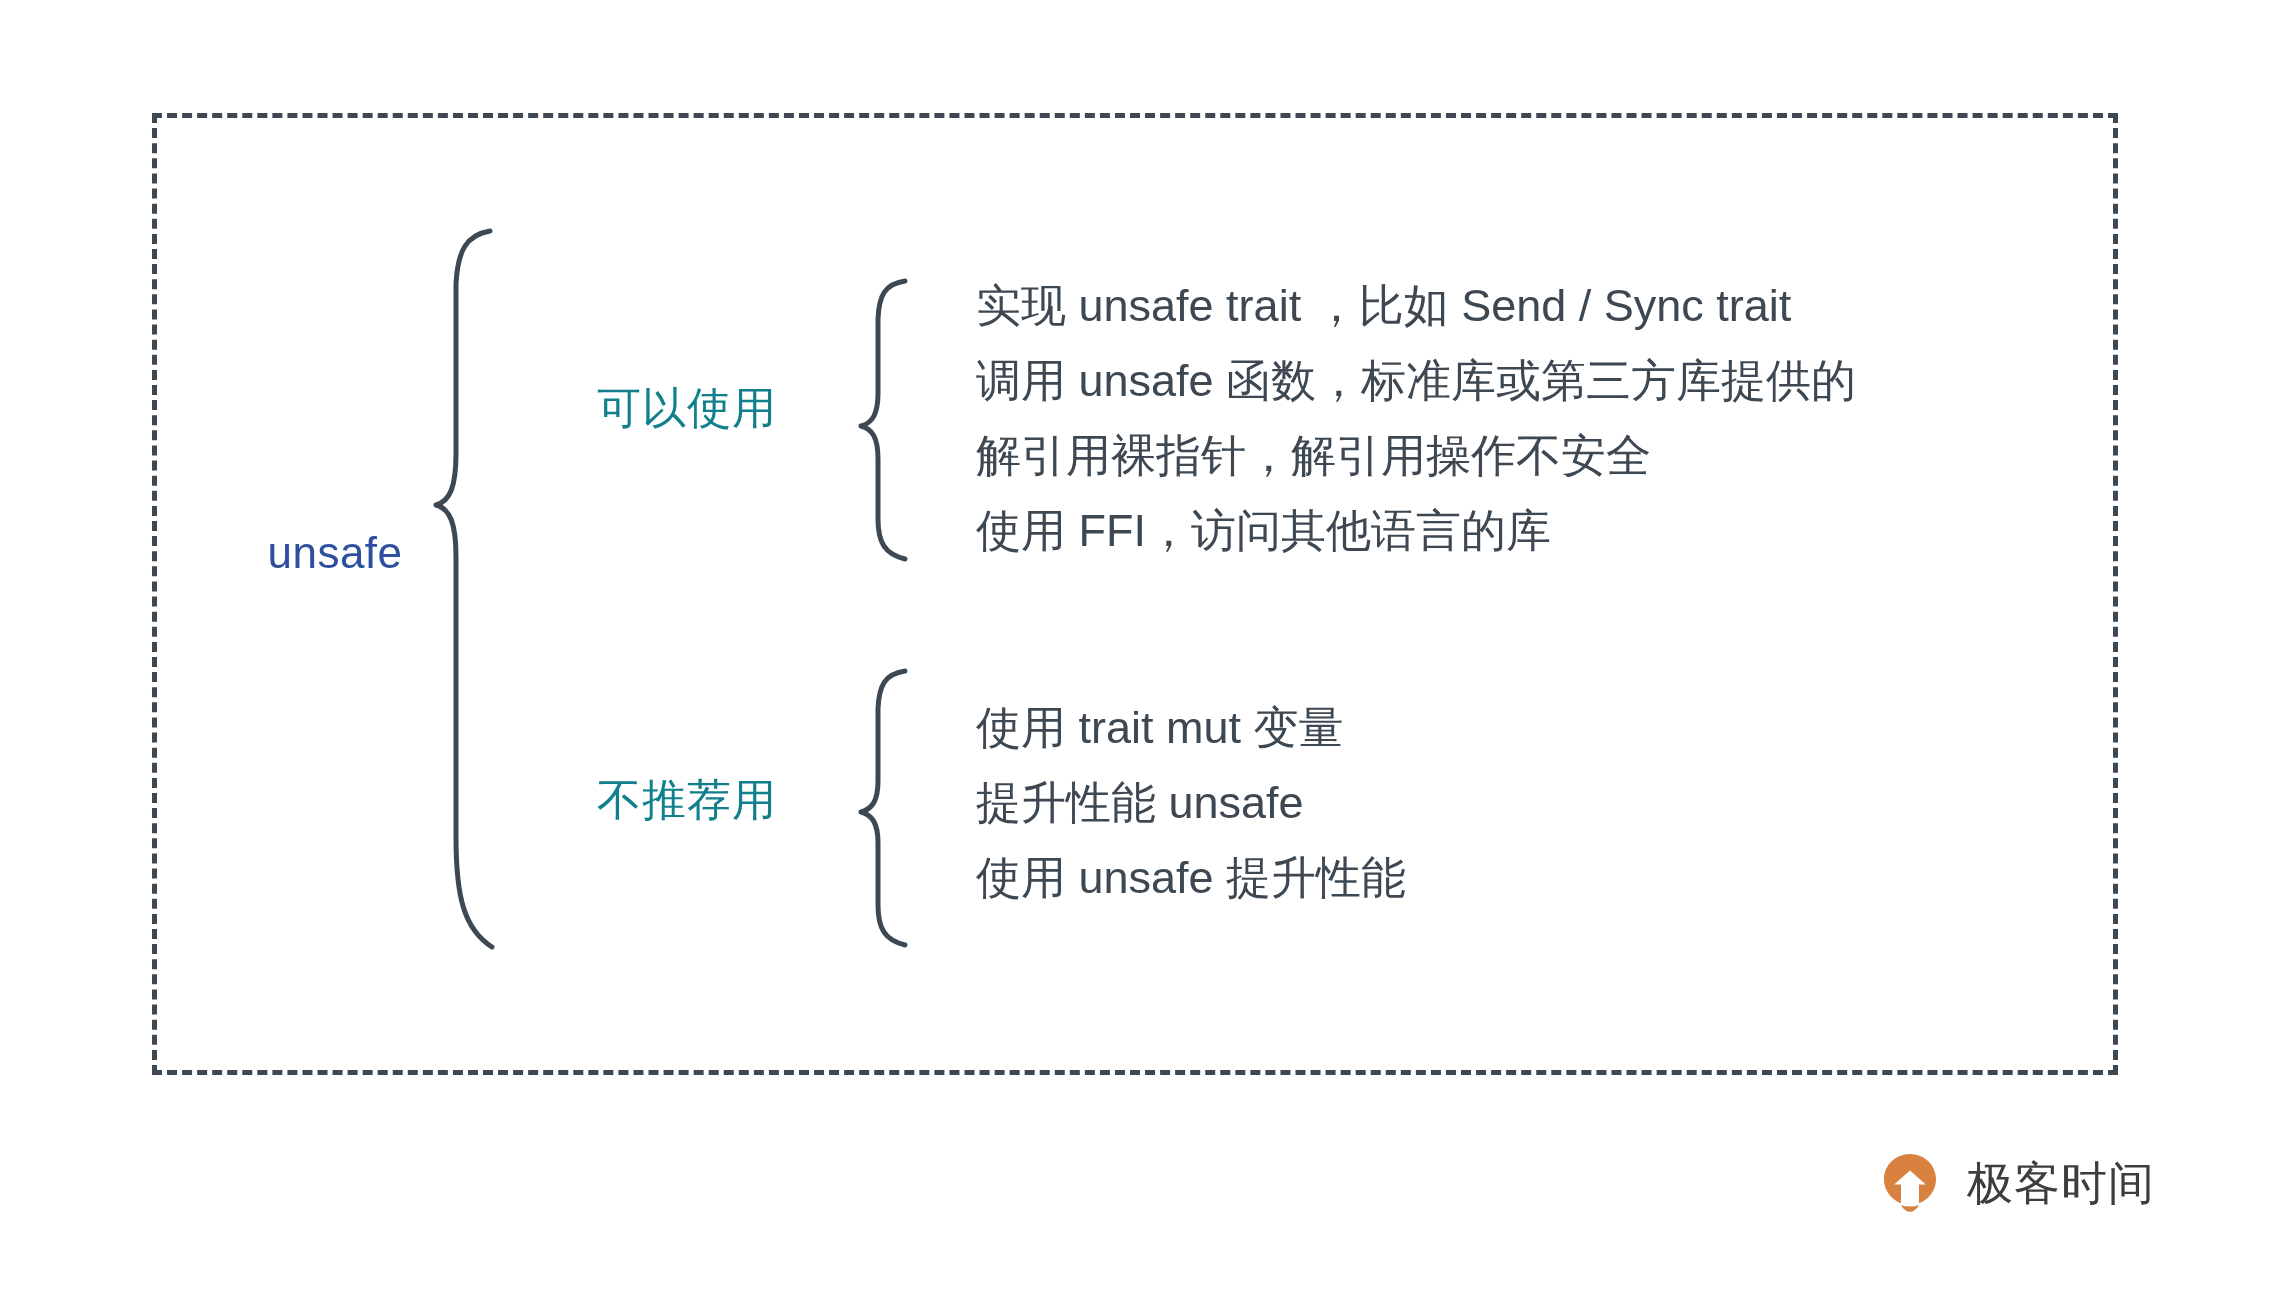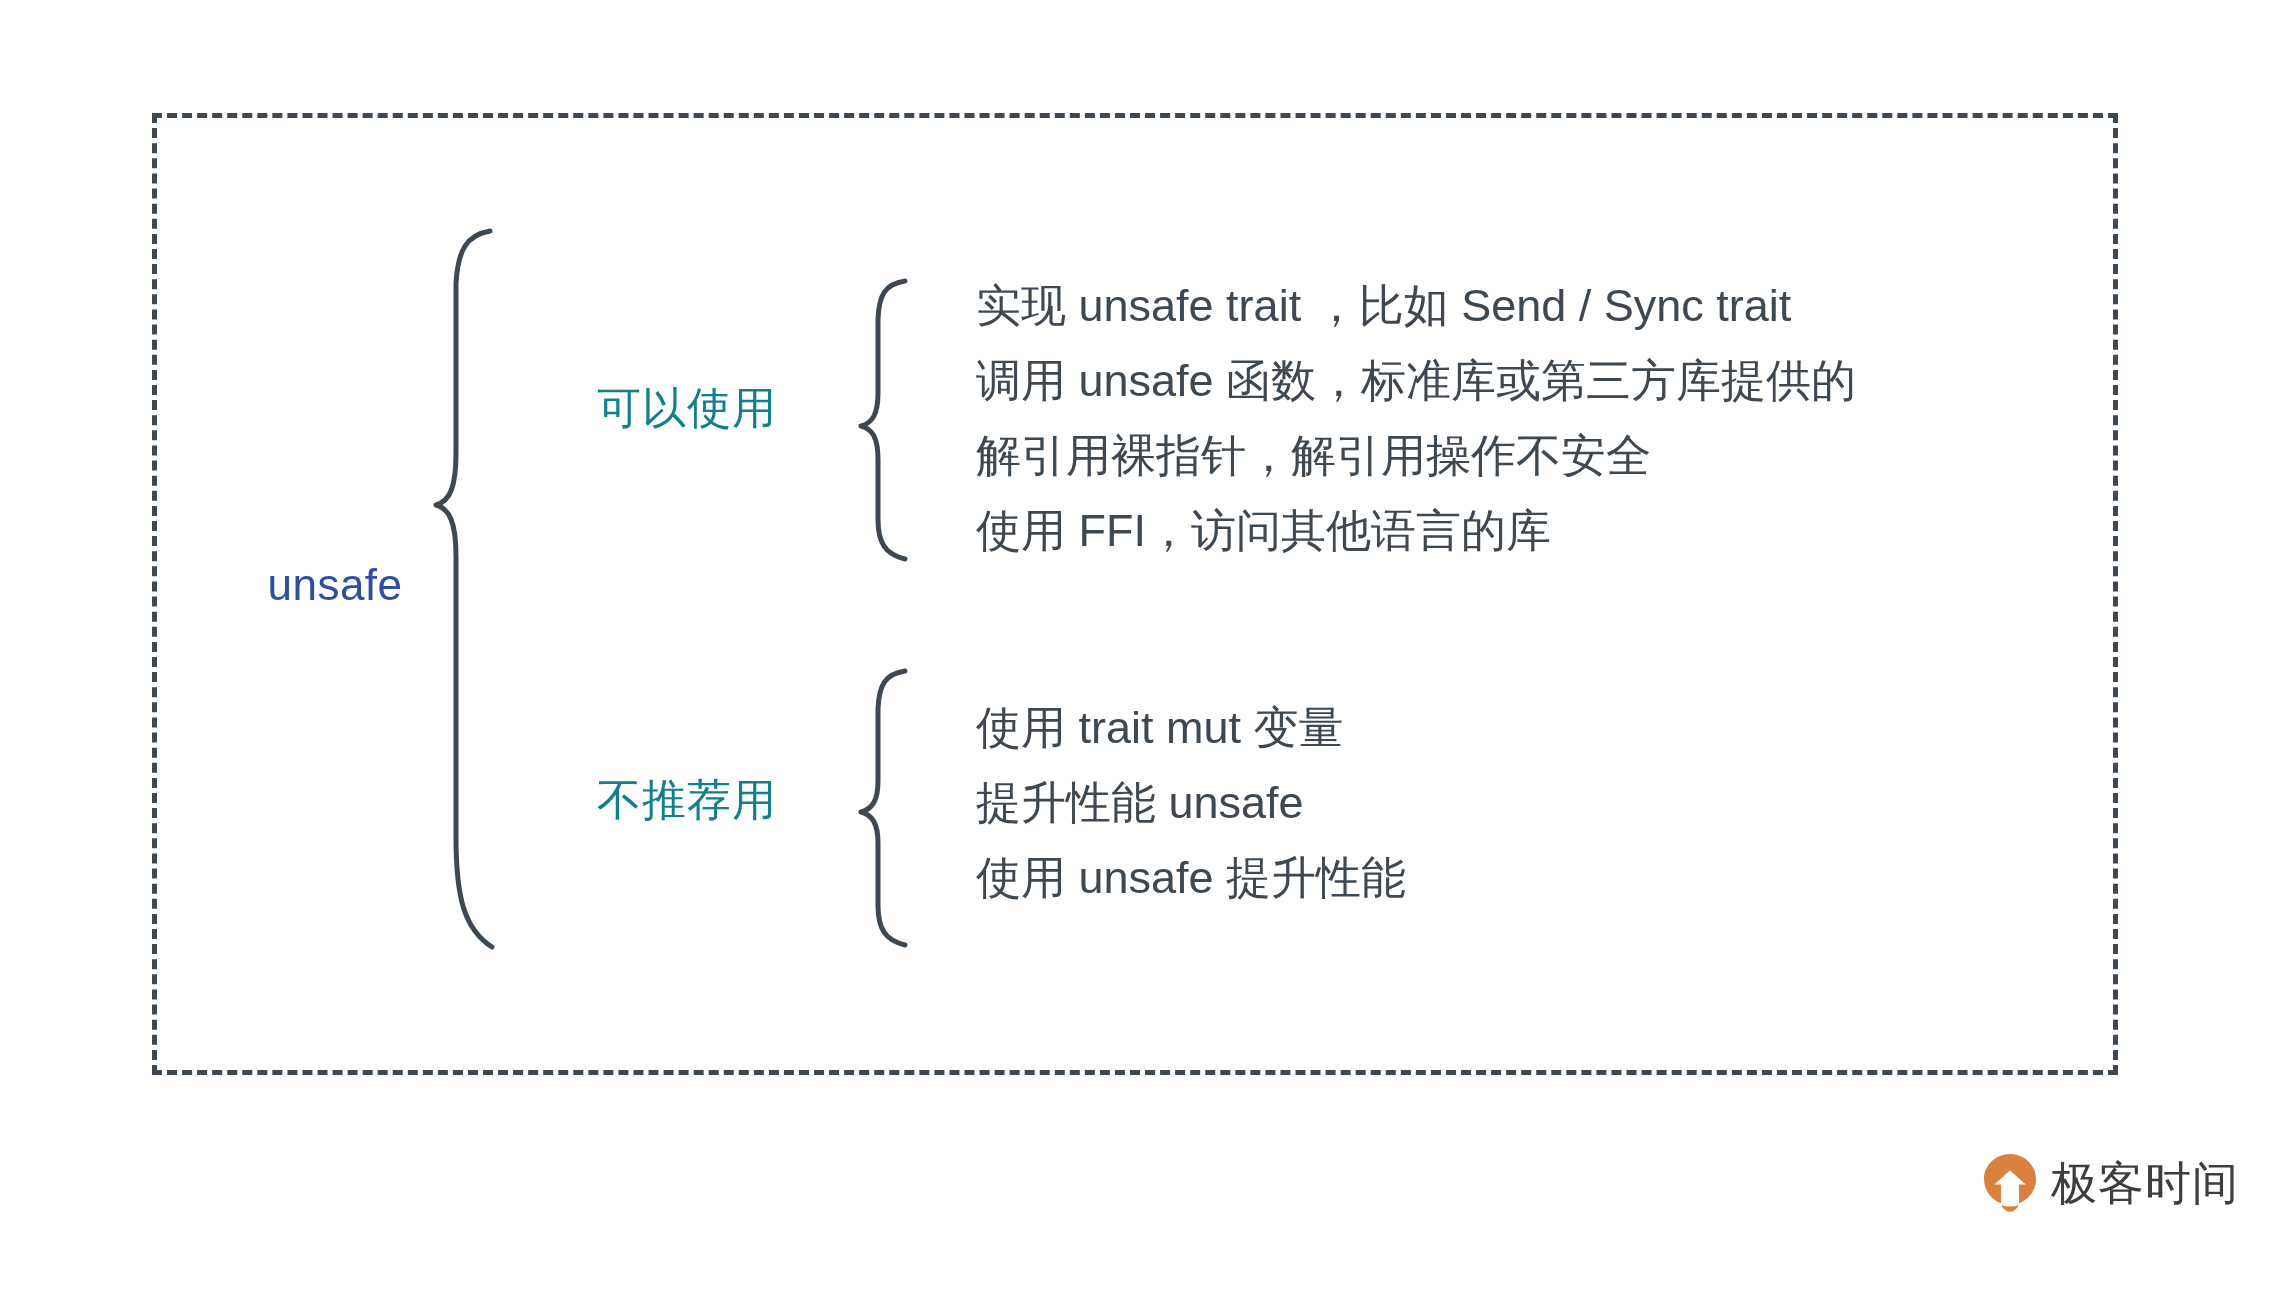--- a/index.html
+++ b/index.html
@@ -33,21 +33,20 @@
     position: absolute;
     left: 240px;
     top: 522px;
     width: 190px;
     text-align: center;
     color: #2d4f9e;
     font-size: 44px;
     line-height: 62px;
     letter-spacing: 0.5px;
     white-space: nowrap;
-    margin-top: 32px;
   }
   #root-label .rl-line { display: block; }
 
   
   .branch-label {
     position: absolute;
     color: #12808c;
     font-size: 44px;
     line-height: 56px;
     white-space: nowrap;
@@ -81,25 +80,25 @@
     fill: none;
     stroke: #3d4852;
     stroke-width: 5;
     stroke-linecap: round;
     stroke-linejoin: round;
   }
 
   
   #brand-logo {
     position: absolute;
-    left: 1981px;
+    left: 1881px;
     top: 1152px;
     display: flex;
     align-items: center;
-    gap: 12px;
+    gap: 28px;
     text-align: right;
   }
   #brand-mark { width: 58px; height: 62px; display:block; }
   #brand-text {
     color: #3d3d3d;
     font-size: 46px;
     line-height: 50px;
     letter-spacing: 1px;
     white-space: nowrap;
     font-weight: 500;

